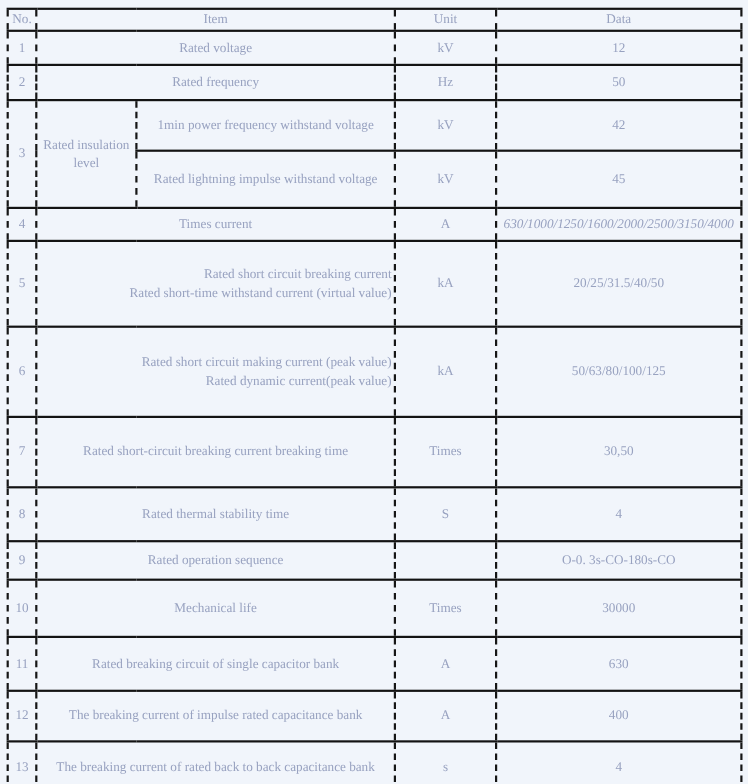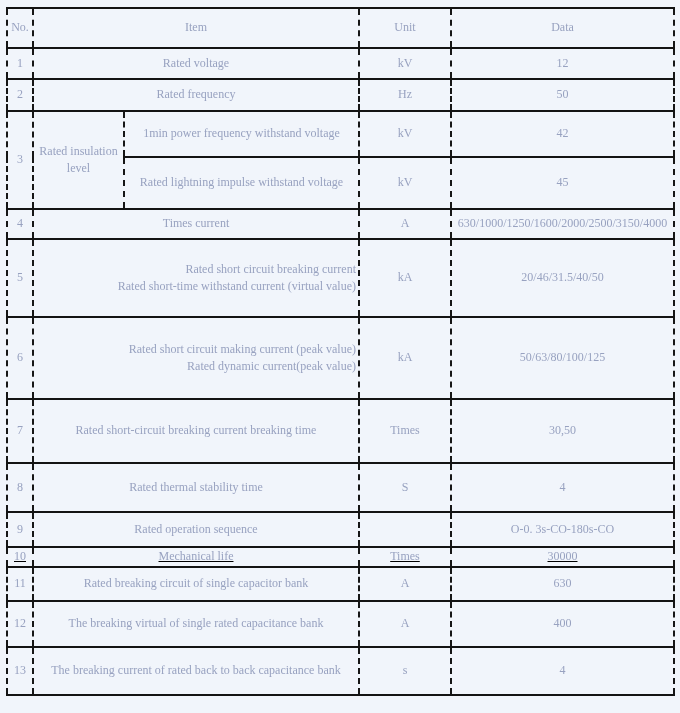--- a/index.html
+++ b/index.html
@@ -31,39 +31,39 @@
     border-bottom: 2px solid #131313;
     text-align: center;
     vertical-align: middle;
     color: #98a2c0;
     font-size: 12px;
     line-height: 1.45;
     padding: 0 2px;
     overflow: hidden;
   }
   
-  tr.h-hdr  { height: 40px; }
+  tr.h-hdr  { height: 20px; }
   tr.h-r1   { height: 31px; }
   tr.h-r2   { height: 32px; }
   tr.h-r3a  { height: 46px; }
   tr.h-r3b  { height: 52px; }
   tr.h-r4   { height: 30px; }
   tr.h-r5   { height: 78px; }
   tr.h-r6   { height: 82px; }
   tr.h-r7   { height: 64px; }
   tr.h-r8   { height: 49px; }
   tr.h-r9   { height: 35px; }
-  tr.h-r10  { height: 20px; text-decoration: underline; }
-  tr.h-r11  { height: 34px; }
+  tr.h-r10  { height: 52px; }
+  tr.h-r11  { height: 49px; }
   tr.h-r12  { height: 46px; }
   tr.h-r13  { height: 48px; }
   
   td.vd { padding-top: 24px; }
   
-  td.packed { white-space: nowrap; padding: 0; }
+  td.packed { white-space: nowrap; padding: 0; font-style: italic; }
   .line { display: block; text-align: right; }
 </style>
 </head>
 <body>
 
 <div class="page">
   <table class="spec">
     <colgroup>
       <col style="width:26px">
       <col style="width:91px">
@@ -114,21 +114,21 @@
       <td class="packed">630/1000/1250/1600/2000/2500/3150/4000</td>
     </tr>
 
     <tr class="h-r5">
       <td>5</td>
       <td colspan="2">
         <span class="line">Rated short circuit breaking current</span>
         <span class="line">Rated short-time withstand current (virtual value)</span>
       </td>
       <td>kA</td>
-      <td class="vd">20/46/31.5/40/50</td>
+      <td class="vd">20/25/31.5/40/50</td>
     </tr>
 
     <tr class="h-r6">
       <td>6</td>
       <td colspan="2">
         <span class="line">Rated short circuit making current (peak value)</span>
         <span class="line">Rated dynamic current(peak value)</span>
       </td>
       <td>kA</td>
       <td class="vd">50/63/80/100/125</td>
@@ -164,21 +164,21 @@
 
     <tr class="h-r11">
       <td>11</td>
       <td colspan="2">Rated breaking circuit of single capacitor bank</td>
       <td>A</td>
       <td>630</td>
     </tr>
 
     <tr class="h-r12">
       <td>12</td>
-      <td colspan="2">The breaking virtual of single rated capacitance bank</td>
+      <td colspan="2">The breaking current of impulse rated capacitance bank</td>
       <td>A</td>
       <td>400</td>
     </tr>
 
     <tr class="h-r13">
       <td>13</td>
       <td colspan="2">The breaking current of rated back to back capacitance bank</td>
       <td>s</td>
       <td>4</td>
     </tr>

